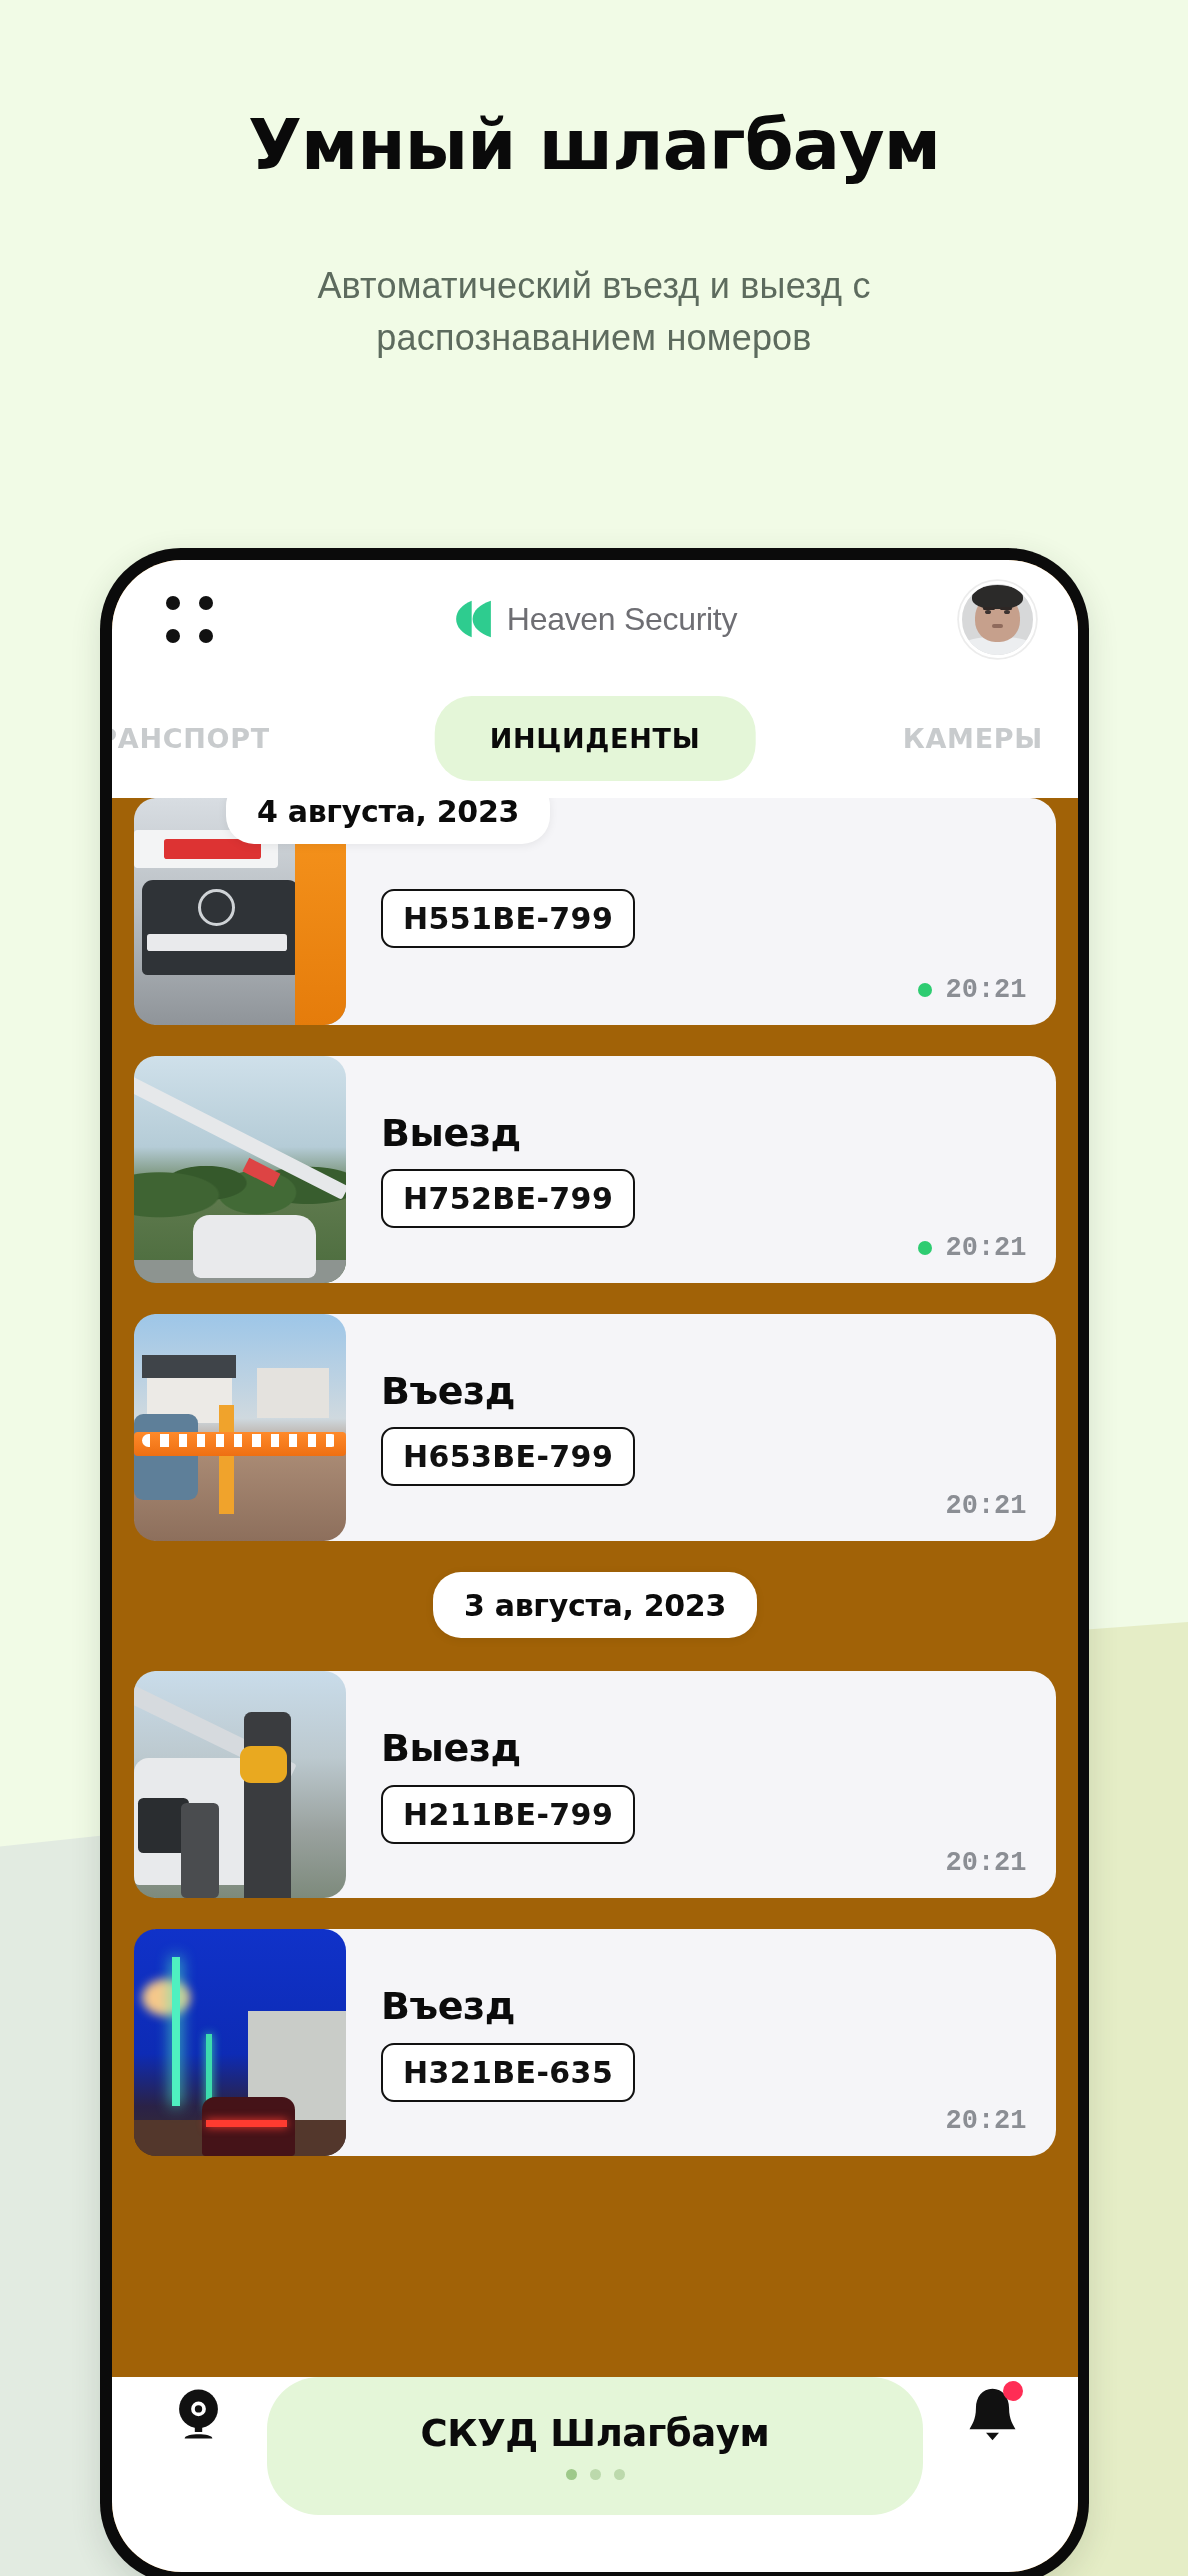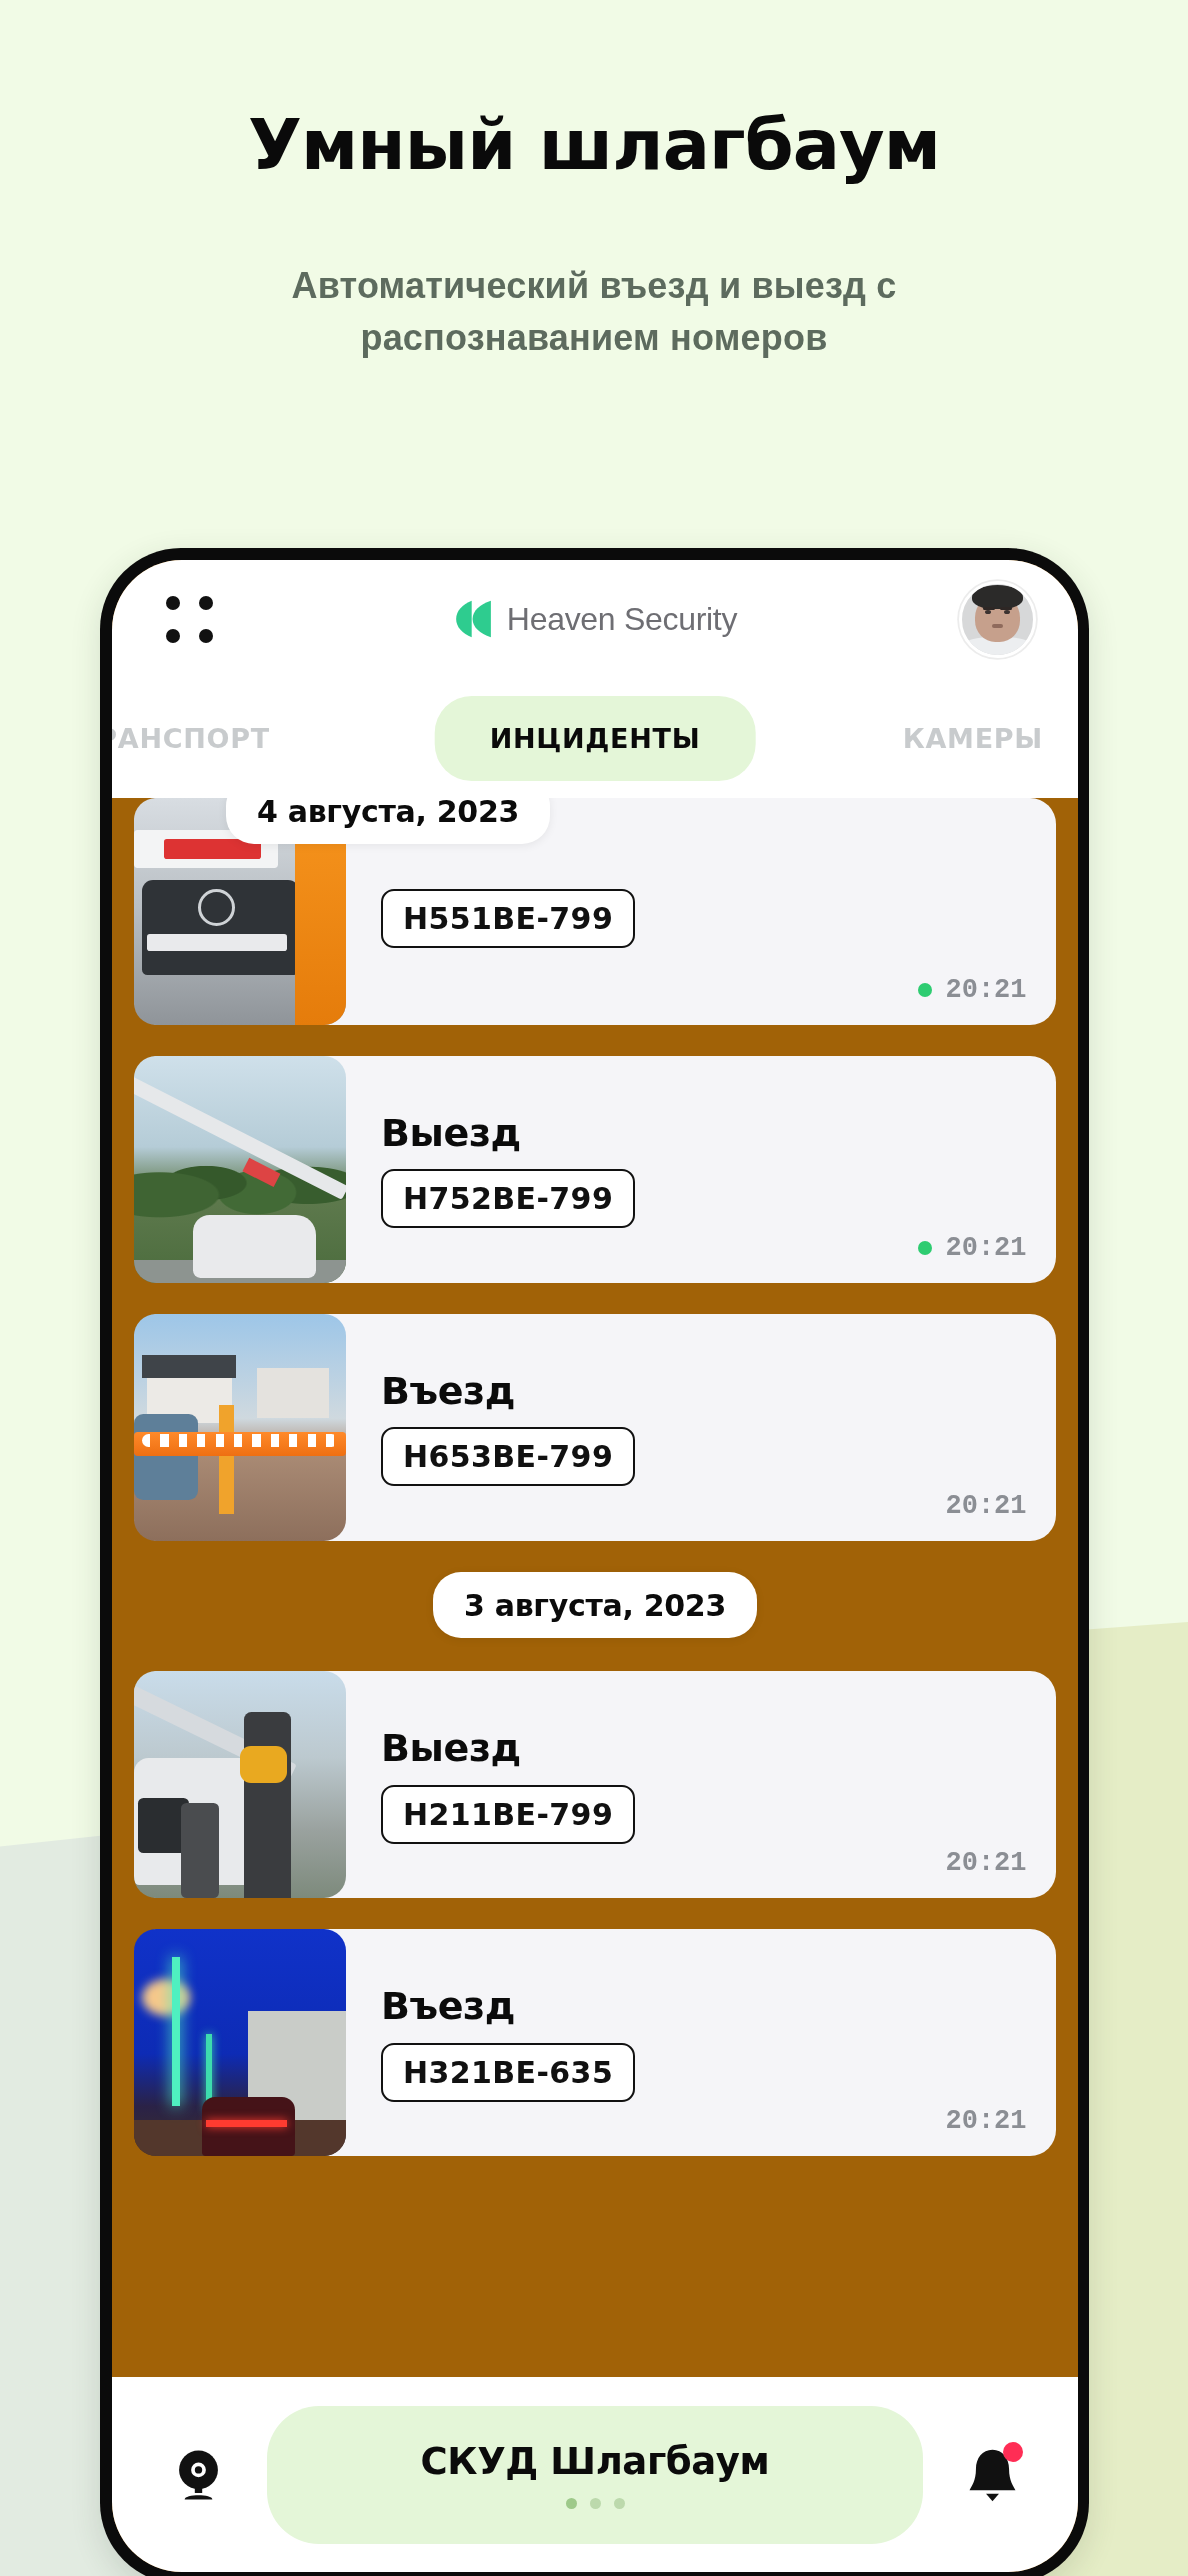--- a/index.html
+++ b/index.html
@@ -52,21 +52,21 @@
     width:855px; height:0.9px;
     margin:35px auto 0;
     background:linear-gradient(90deg,#e6f0dd 0%, #cfdcd2 12%, #b9c8cc 50%, #cfdcd2 88%, #e6f0dd 100%);
     opacity:.75;
   }
   .page-subtitle{
     margin-top:42px;
     font-size:36px;
     line-height:1.42;
     color:#5d6b5e;
-    font-weight:700;
+    font-weight:400;
     letter-spacing:0.2px;
   }
 
   
   .phone{
     position:absolute;
     left:100px; top:548px;
     width:989px; height:2036px;
     background:#0b0b0b;
     border-radius:81px;
@@ -299,21 +299,21 @@
   .t5 .bldg{position:absolute;right:0;top:36%;width:46%;height:48%;background:#c9ccc8;}
   .t5 .car{position:absolute;left:32%;bottom:0;width:44%;height:26%;background:#451318;border-radius:13px 13px 3.7px 3.7px;}
   .t5 .tail{position:absolute;left:34%;bottom:13%;width:38%;height:6.4px;background:#ff3b30;box-shadow:0 0 9.2px #ff3b30;}
   .t5 .ground{position:absolute;bottom:0;width:100%;height:16%;background:#53372c;}
 
   
   .bottom-bar{
     position:absolute; left:0; bottom:0;
     width:100%; height:195px;
     background:#fff;
-    display:flex; align-items:center;
+    display:flex; 
     padding:0 50px;
     gap:9.2px;
     z-index:8;
   }
   .bb-icon{
     width:72px; height:72px;
     display:flex; align-items:center; justify-content:center;
     cursor:pointer; position:relative;
     flex:0 0 auto;
   }

